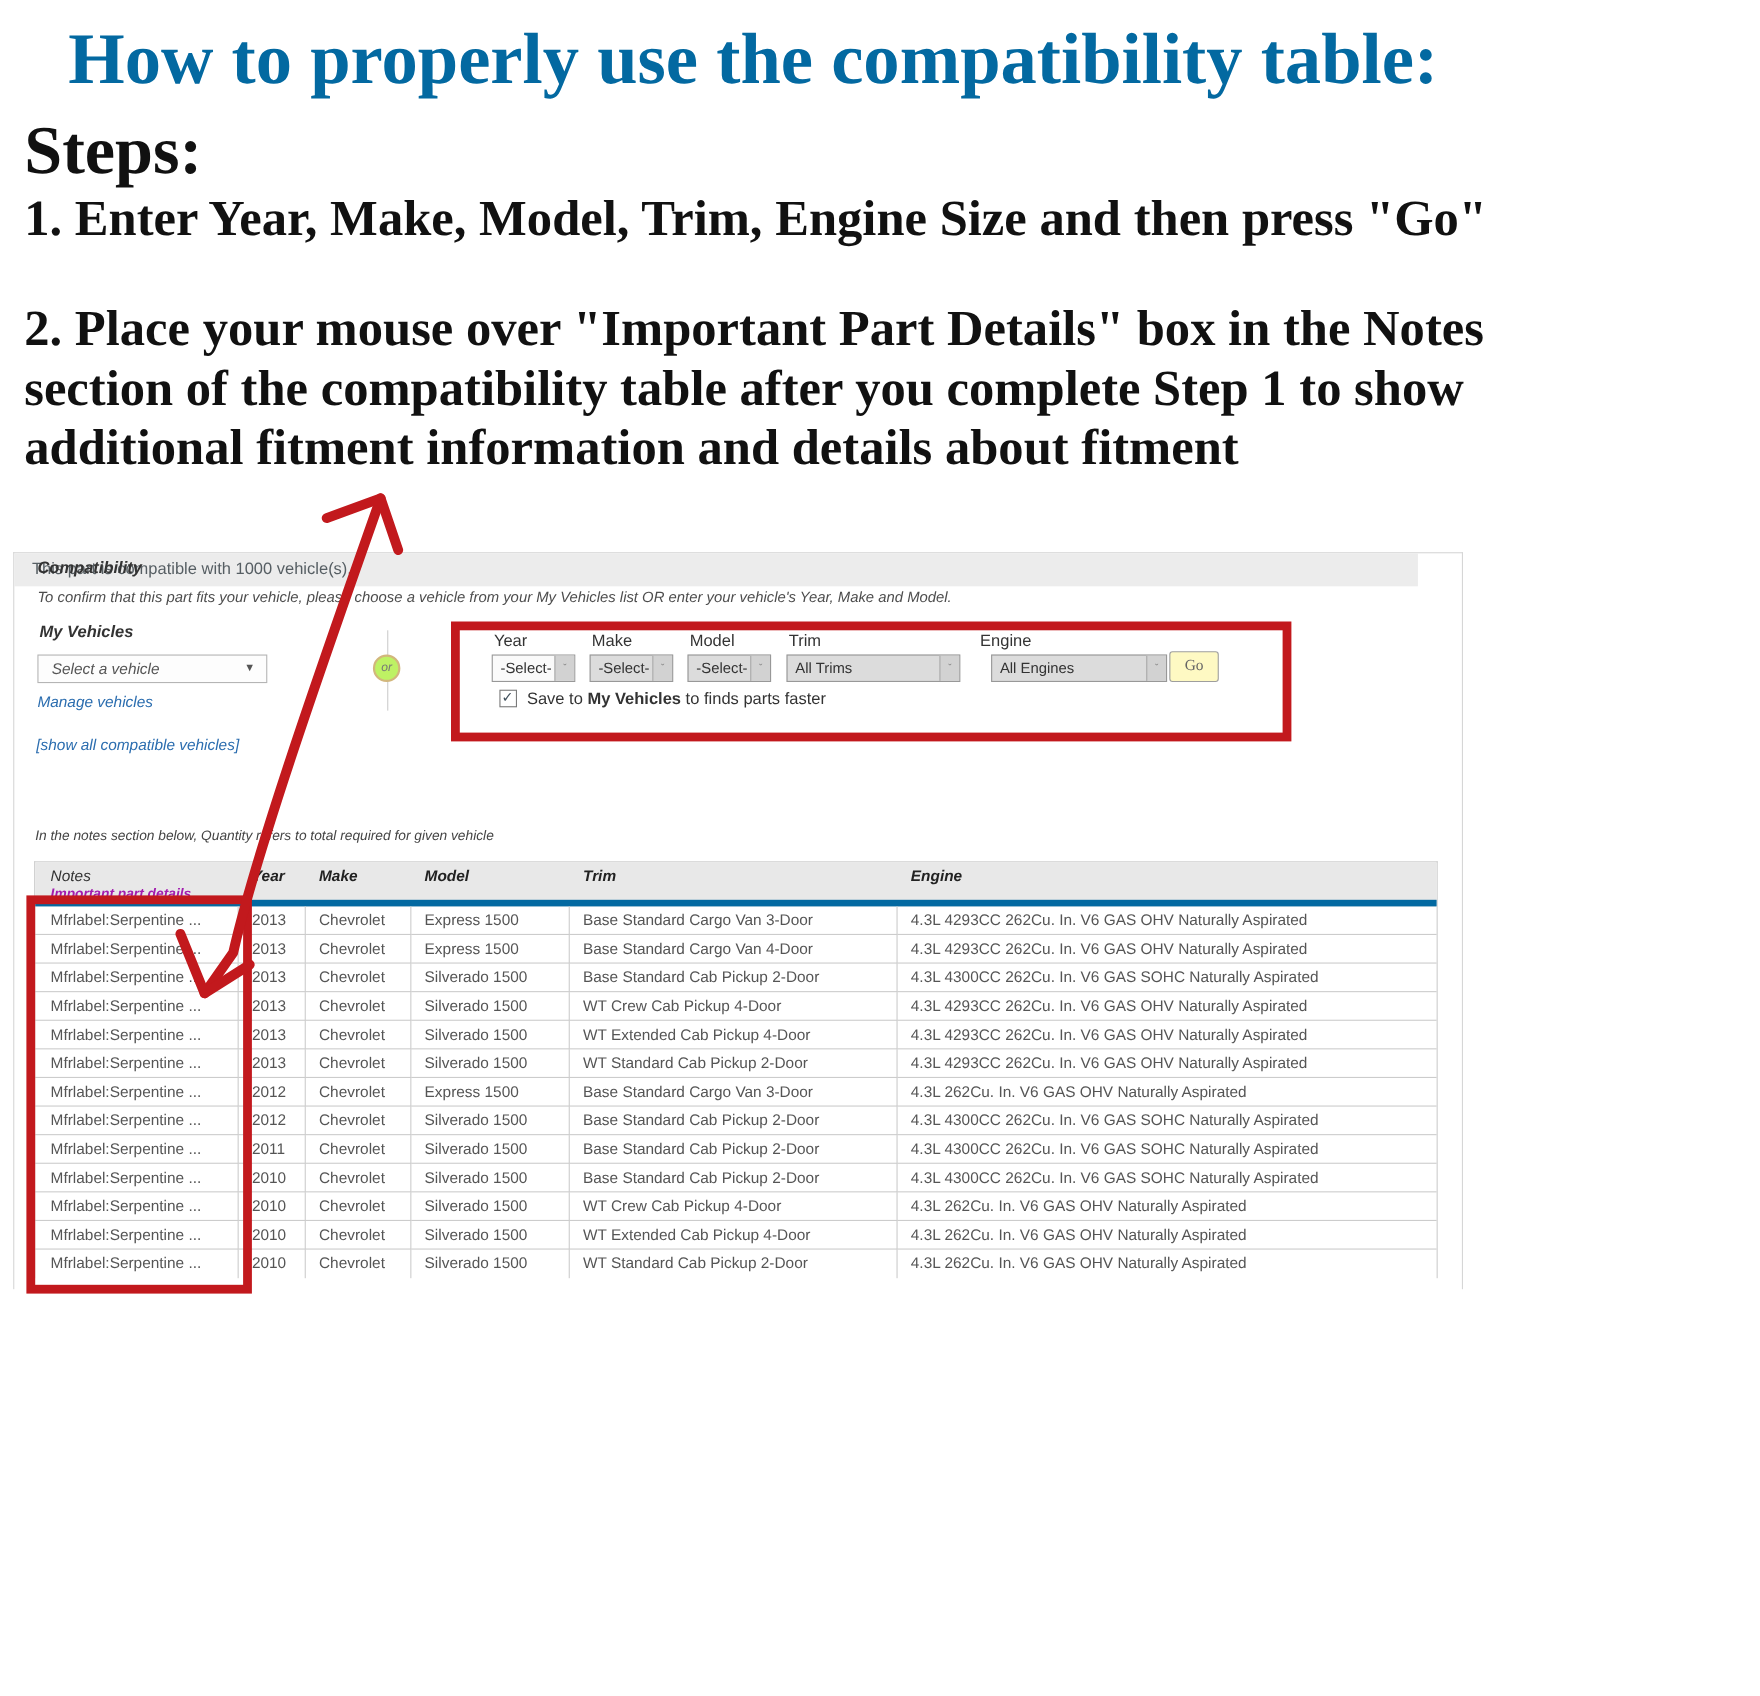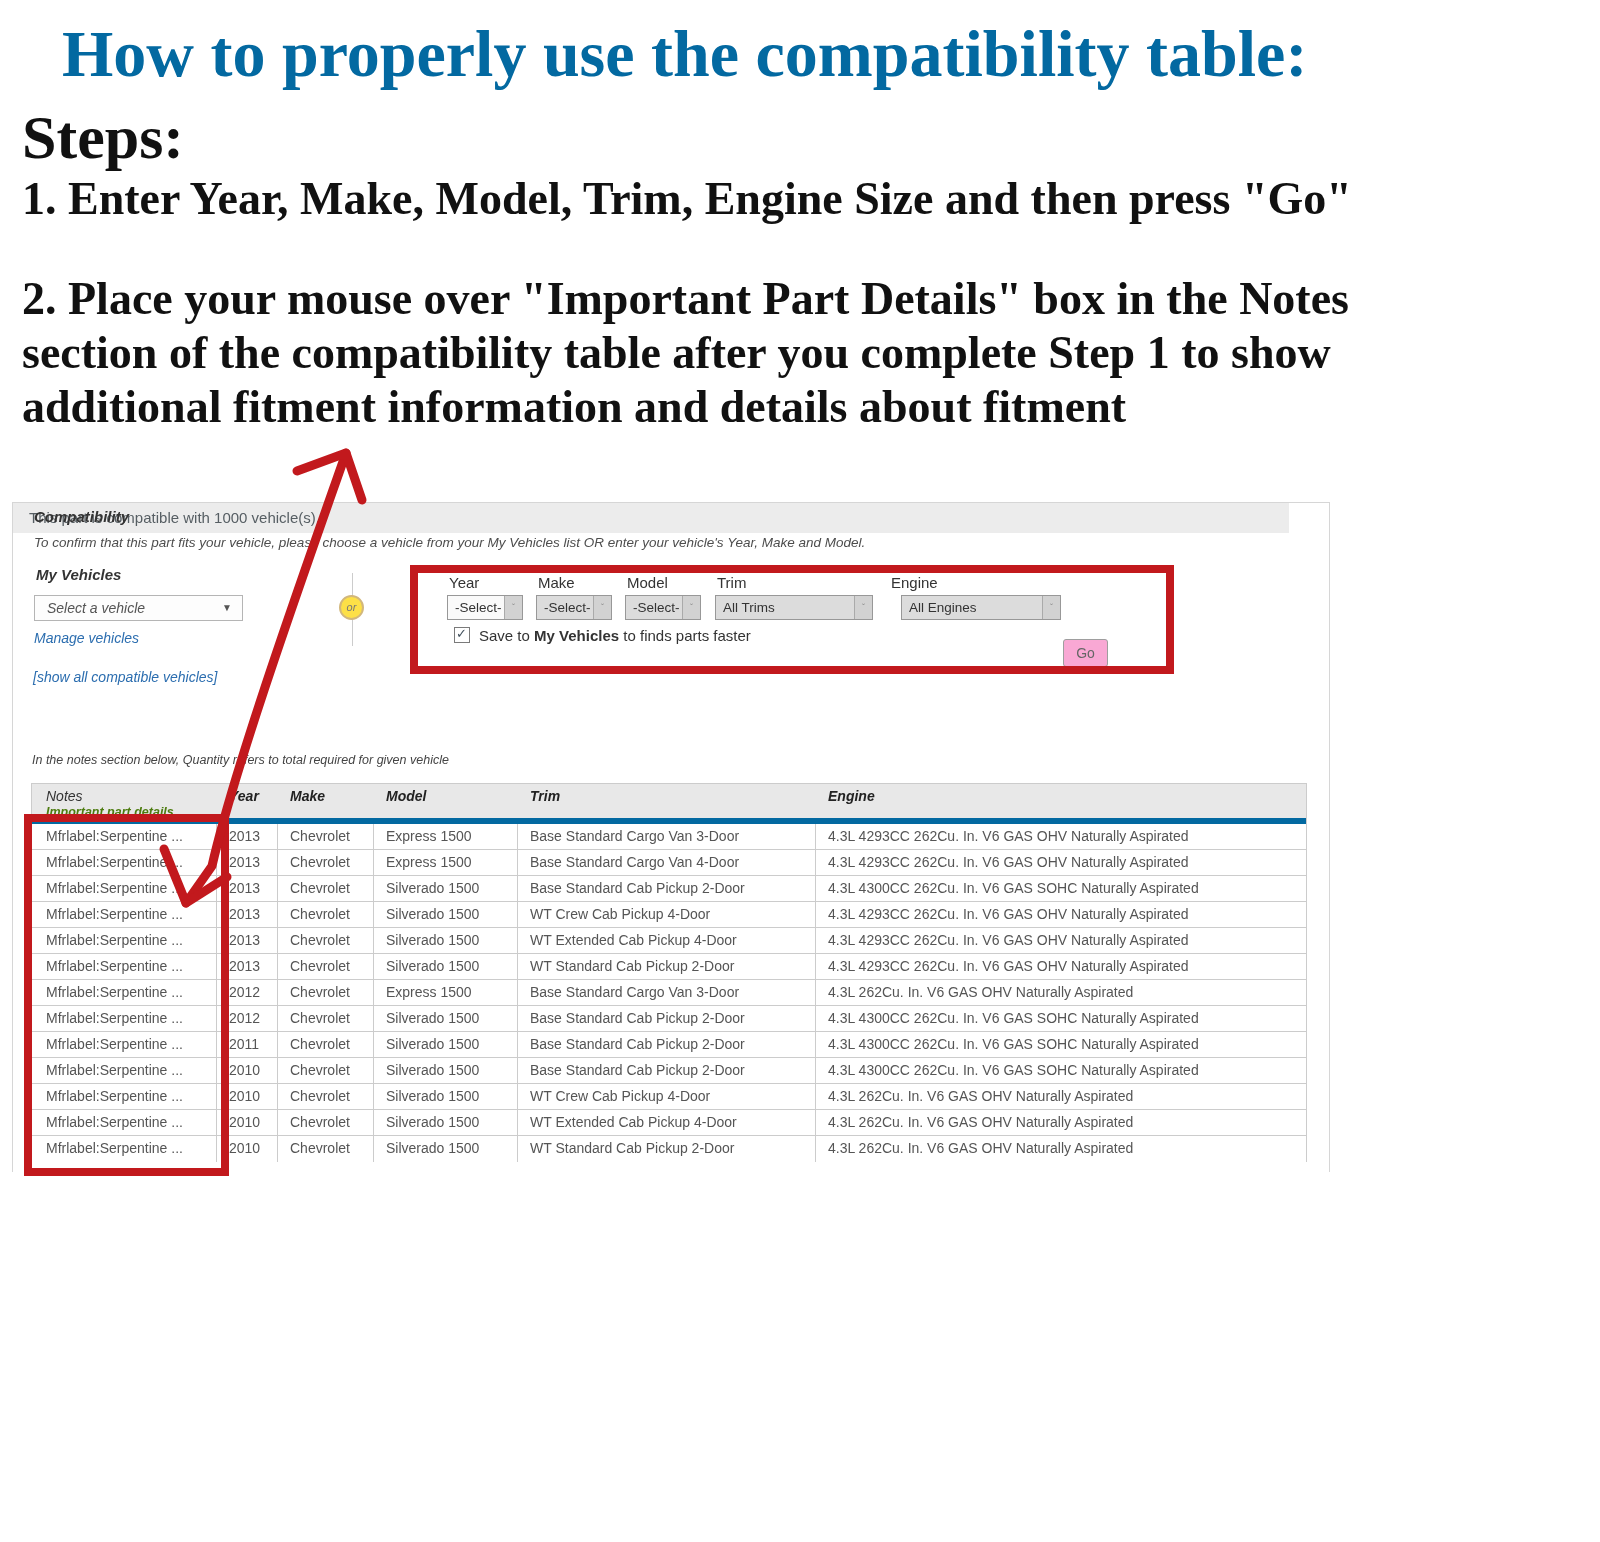--- a/index.html
+++ b/index.html
@@ -23,44 +23,44 @@
   .w-desc{left:21px;top:32px;font-size:13.5px;color:#4d4d4d;}
   .mv-label{left:23px;top:63px;font-size:15px;font-weight:bold;color:#333;}
   .veh-select{left:21px;top:92px;width:209px;height:26px;border:1px solid #b5b5b5;background:#fdfdfd;
               font-size:14px;color:#555;line-height:24px;padding-left:12px;cursor:pointer;}
   .veh-caret{position:absolute;right:10px;top:0;font-size:10px;color:#555;}
   .link{font-size:14px;color:#2b6daf;text-decoration:none;cursor:pointer;}
   .lnk-manage{left:21px;top:127px;}
   .lnk-showall{left:20px;top:166px;}
   .or-line{left:339px;top:70px;width:1px;height:73px;background:#ccc;}
   .or-circle{left:326px;top:92px;width:25px;height:25px;border:2px solid #d2b77c;border-radius:50%;
-             background:#fde047;color:#777;font-size:11px;text-align:center;line-height:21px;}
+             background:#bef264;color:#777;font-size:11px;text-align:center;line-height:21px;}
   .fld-label{top:71px;font-size:15px;color:#333;position:absolute;}
   .fld-select{top:92px;height:25px;position:absolute;border:1px solid #989898;background:#dcdcdc;
               font-size:13.5px;color:#333;line-height:23px;padding-left:7px;cursor:pointer;}
   .fld-select.lite{background:#fafafa;}
   .fld-caret{position:absolute;right:0;top:0;bottom:0;width:18px;border-left:1px solid #aaa;
              background:#d2d2d2;color:#888;font-size:9px;text-align:center;line-height:23px;}
-  .go-btn{left:1050px;top:89px;width:45px;height:28px;position:absolute;background:#f9a8d4;
+  .go-btn{left:1050px;top:89px;width:45px;height:28px;position:absolute;background:#fef9c3;
           border:1px solid #9e9e9e;border-radius:3px;color:#666;font-size:14px;
-          font-family:Liberation Sans, sans-serif;cursor:pointer;margin-top:47px;}
+          font-family:Liberation Serif, serif;cursor:pointer;}
   .cb{left:441px;top:124px;width:16px;height:16px;border:1px solid #7a7a7a;background:#fff;
       position:absolute;cursor:pointer;}
   .cb .tick{position:absolute;left:1px;top:-2px;font-size:13px;color:#41505c;}
   .save-text{left:466px;top:124px;position:absolute;font-size:15px;color:#333;}
   .banner{left:19px;top:205px;width:1276px;height:30px;background:#ececec;color:#565e63;
           font-size:15px;line-height:30px;padding-left:16px;}
   .hint{left:19px;top:250px;font-size:12.5px;color:#444;}
   
   .ctable{left:18px;top:280px;width:1276px;position:absolute;border:1px solid #ccc;border-bottom:none;}
   .t-head,.t-row{display:grid;grid-template-columns:185px 61px 96px 144px 298px 490px;}
   .t-head{height:40px;background:#e8e8e8;border-bottom:6px solid #0369a1;font-style:italic;}
   .th{padding-left:12px;padding-top:4px;font-size:14px;font-weight:bold;color:#222;}
   .th.notes{padding-left:14px;font-weight:normal;color:#333;}
-  .th .sub{display:block;font-size:12.5px;font-weight:bold;color:#4d7c0f;margin-top:1px;}
+  .th .sub{display:block;font-size:12.5px;font-weight:bold;color:#a21caf;margin-top:1px;}
   .t-row{height:26px;}
   .t-cell{font-size:14px;color:#555;line-height:25px;padding-left:12px;overflow:hidden;
           white-space:nowrap;border-right:1px solid #ccc;border-bottom:1px solid #ccc;}
   .t-cell:last-child{border-right:none;}
   .t-row:last-child .t-cell{border-bottom:none;}
   .c-notes{padding-left:14px;}
   
   .red-box{position:absolute;border:8px solid #c2191d;background:transparent;z-index:40;}
   .box-form{left:410px;top:565px;width:748px;height:93px;}
   .box-notes{left:24px;top:814px;width:189px;height:346px;}

